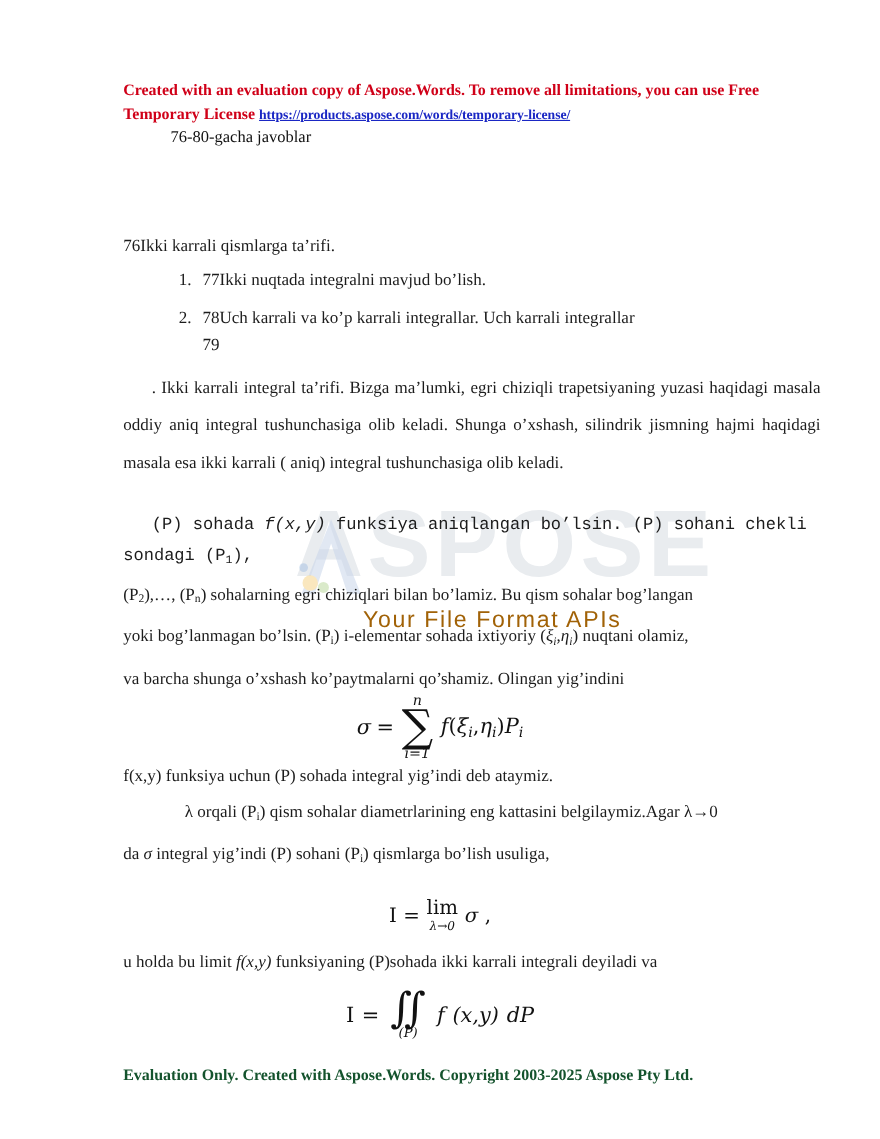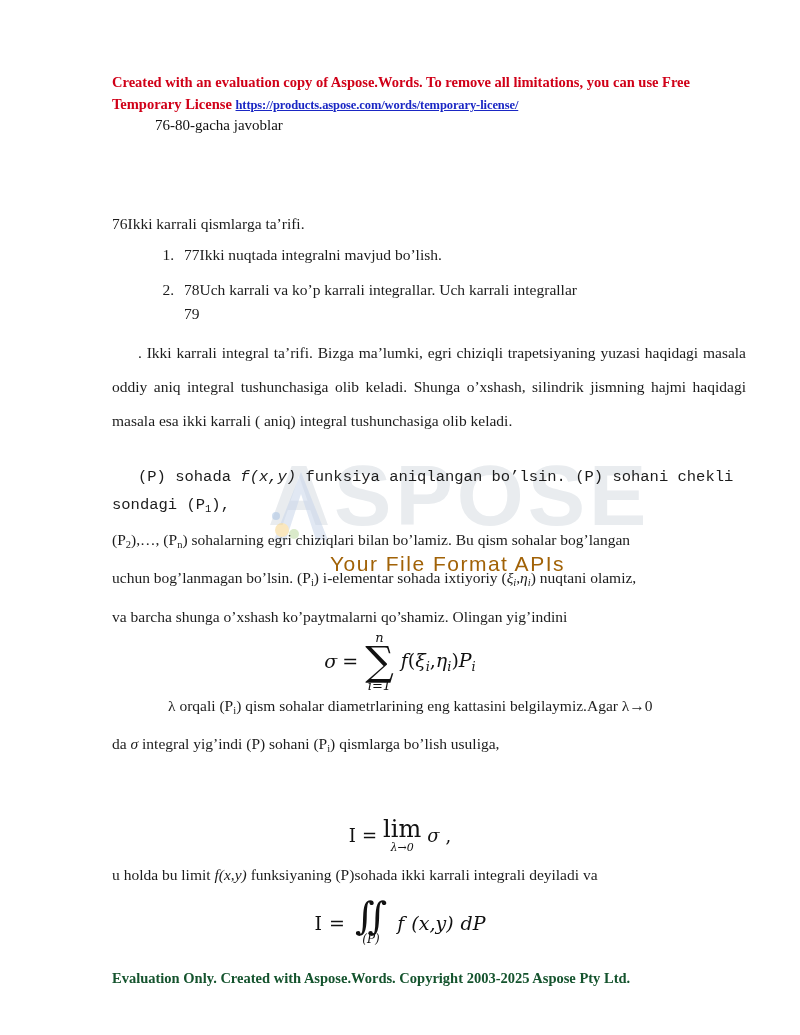--- a/index.html
+++ b/index.html
@@ -181,21 +181,21 @@
     align-items: center;
     font-size: 18px;
     gap: 6px;
   }
   .limop {
     display: inline-flex;
     flex-direction: column;
     align-items: center;
     line-height: 1.05;
   }
-  .limop .lm { font-size: 24px; }
+  .limop .lm { font-size: 18px; }
   .limop .lb { font-size: 11px; font-style: italic; }
 
   .dint-expr {
     display: inline-flex;
     align-items: center;
     font-size: 19px;
     gap: 7px;
   }
   .dintop {
     display: inline-flex;
@@ -261,21 +261,21 @@
 
       <div style="line-height:28px;font-family:Liberation Mono, monospace;">
         <span class="indent"></span><span>(P)  sohada </span><span class="ital-f">f</span><span class="ital-f">(x,y)</span><span>  funksiya aniqlangan bo’lsin. (P)   sohani chekli sondagi  (P</span><span class="sub-up">1</span><span>),</span>
       </div>
 
       <div style="line-height:34px;">
         <span>(P</span><span class="sub-up">2</span><span>),…, (P</span><span class="sub-up">n</span><span>)    sohalarning egri chiziqlari bilan bo’lamiz. Bu qism sohalar bog’langan</span>
       </div>
 
       <div style="line-height:34px;">
-        <span>uchun bog’lanmagan bo’lsin. (P</span><span class="sub-up">i</span><span>) i-elementar sohada ixtiyoriy  (</span><span class="mi">ξ</span><span class="sub">i</span><span>,</span><span class="mi">η</span><span class="sub">i</span><span>)  nuqtani olamiz,</span>
+        <span>yoki bog’lanmagan bo’lsin. (P</span><span class="sub-up">i</span><span>) i-elementar sohada ixtiyoriy  (</span><span class="mi">ξ</span><span class="sub">i</span><span>,</span><span class="mi">η</span><span class="sub">i</span><span>)  nuqtani olamiz,</span>
       </div>
 
 
       <div style="line-height:34px;">
         <span>va barcha shunga o’xshash ko’paytmalarni qo’shamiz. Olingan yig’indini</span>
       </div>
     </div>
 
     <div class="math" style="top:631px;">
       <span class="sum-expr">
@@ -284,20 +284,23 @@
         <span class="bigop">
           <span class="lim-top">n</span>
           <span class="glyph">∑</span>
           <span class="lim-bot">i=1</span>
         </span>
         <span class="nowrap"><span class="mi">f</span><span>(</span><span class="mi">ξ</span><span class="sub">i</span><span>,</span><span class="mi">η</span><span class="sub">i</span><span>)</span><span class="mi">P</span><span class="sub">i</span></span>
       </span>
     </div>
 
     <div class="block" style="top:689px; line-height:0;">
+      <div style="line-height:33px;">
+        <span>f(x,y) funksiya uchun (P) sohada integral yig’indi deb ataymiz.</span>
+      </div>
       <div style="line-height:33px;">
         <span class="indent-wide"></span><span>λ orqali (P</span><span class="sub-up">i</span><span>) qism sohalar diametrlarining eng kattasini belgilaymiz.Agar λ→0</span>
       </div>
       <div style="line-height:33px;">
         <span>da   </span><span class="mi">σ</span><span>  integral yig’indi  (P) sohani (P</span><span class="sub-up">i</span><span>) qismlarga bo’lish usuliga,</span>
       </div>
     </div>
 
     <div class="math" style="top:817px;">
       <span class="lim-expr">

